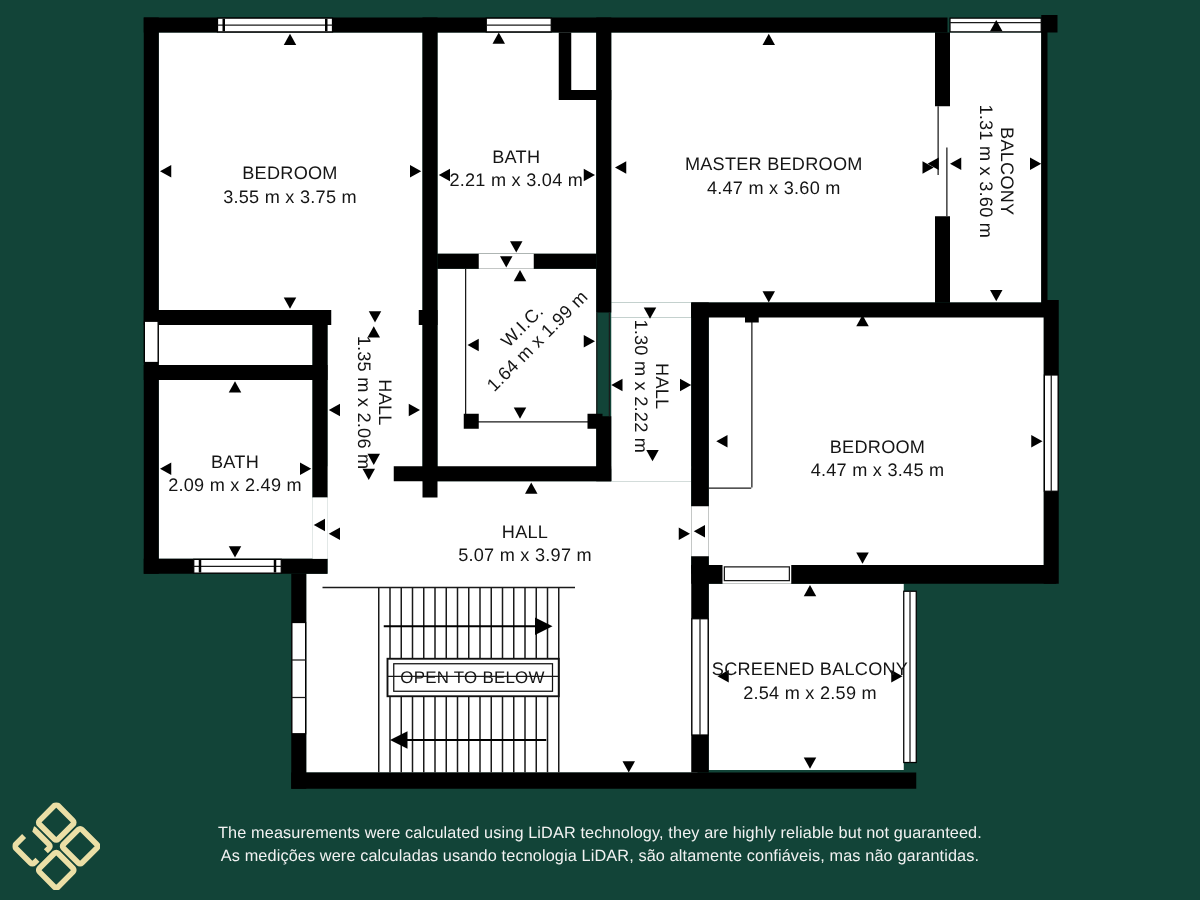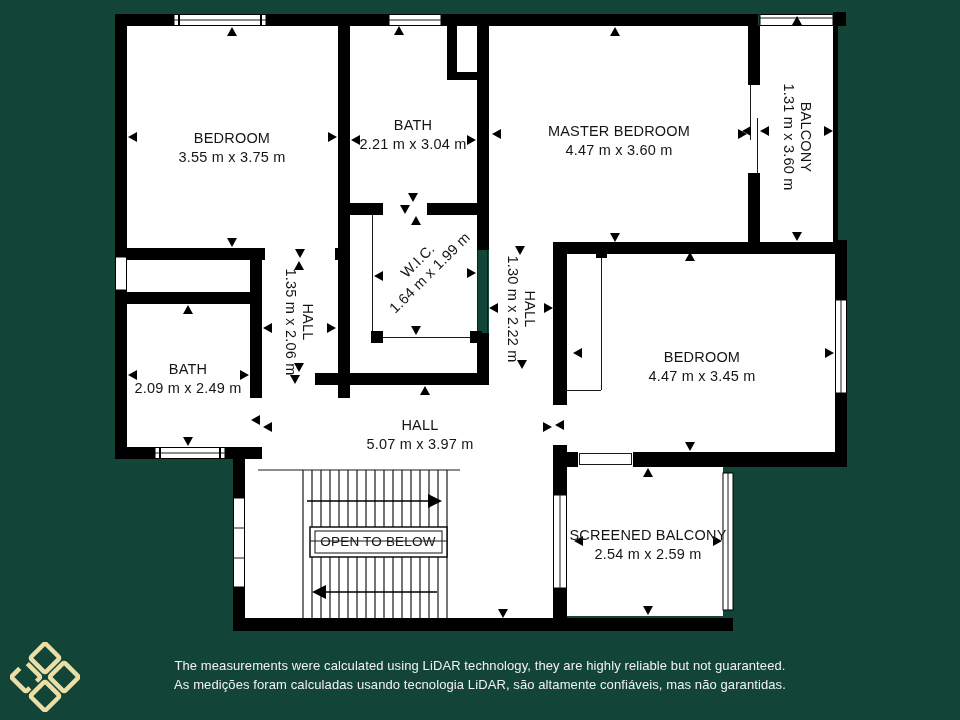--- a/index.html
+++ b/index.html
@@ -272,16 +272,16 @@
   <g transform="rotate(45 35 35)" stroke="#ebdfa6" stroke-width="4.5" fill="none">
     <rect x="11" y="11" width="21" height="21" rx="2"></rect>
     <rect x="38" y="11" width="21" height="21" rx="2"></rect>
     <rect x="38" y="38" width="21" height="21" rx="2"></rect>
     <rect x="11" y="38" width="21" height="21" rx="2" pathLength="100" stroke-dasharray="30 12 46 12"></rect>
   </g>
 </svg>
 
 <div id="footer">
   <div>The measurements were calculated using LiDAR technology, they are highly reliable but not guaranteed.</div>
-  <div>As medições foram calculadas usando tecnologia LiDAR, são altamente confiáveis, mas não garantidas.</div>
+  <div>As medições were calculadas usando tecnologia LiDAR, são altamente confiáveis, mas não garantidas.</div>
 </div>
 
 </div>
 
 </body></html>

